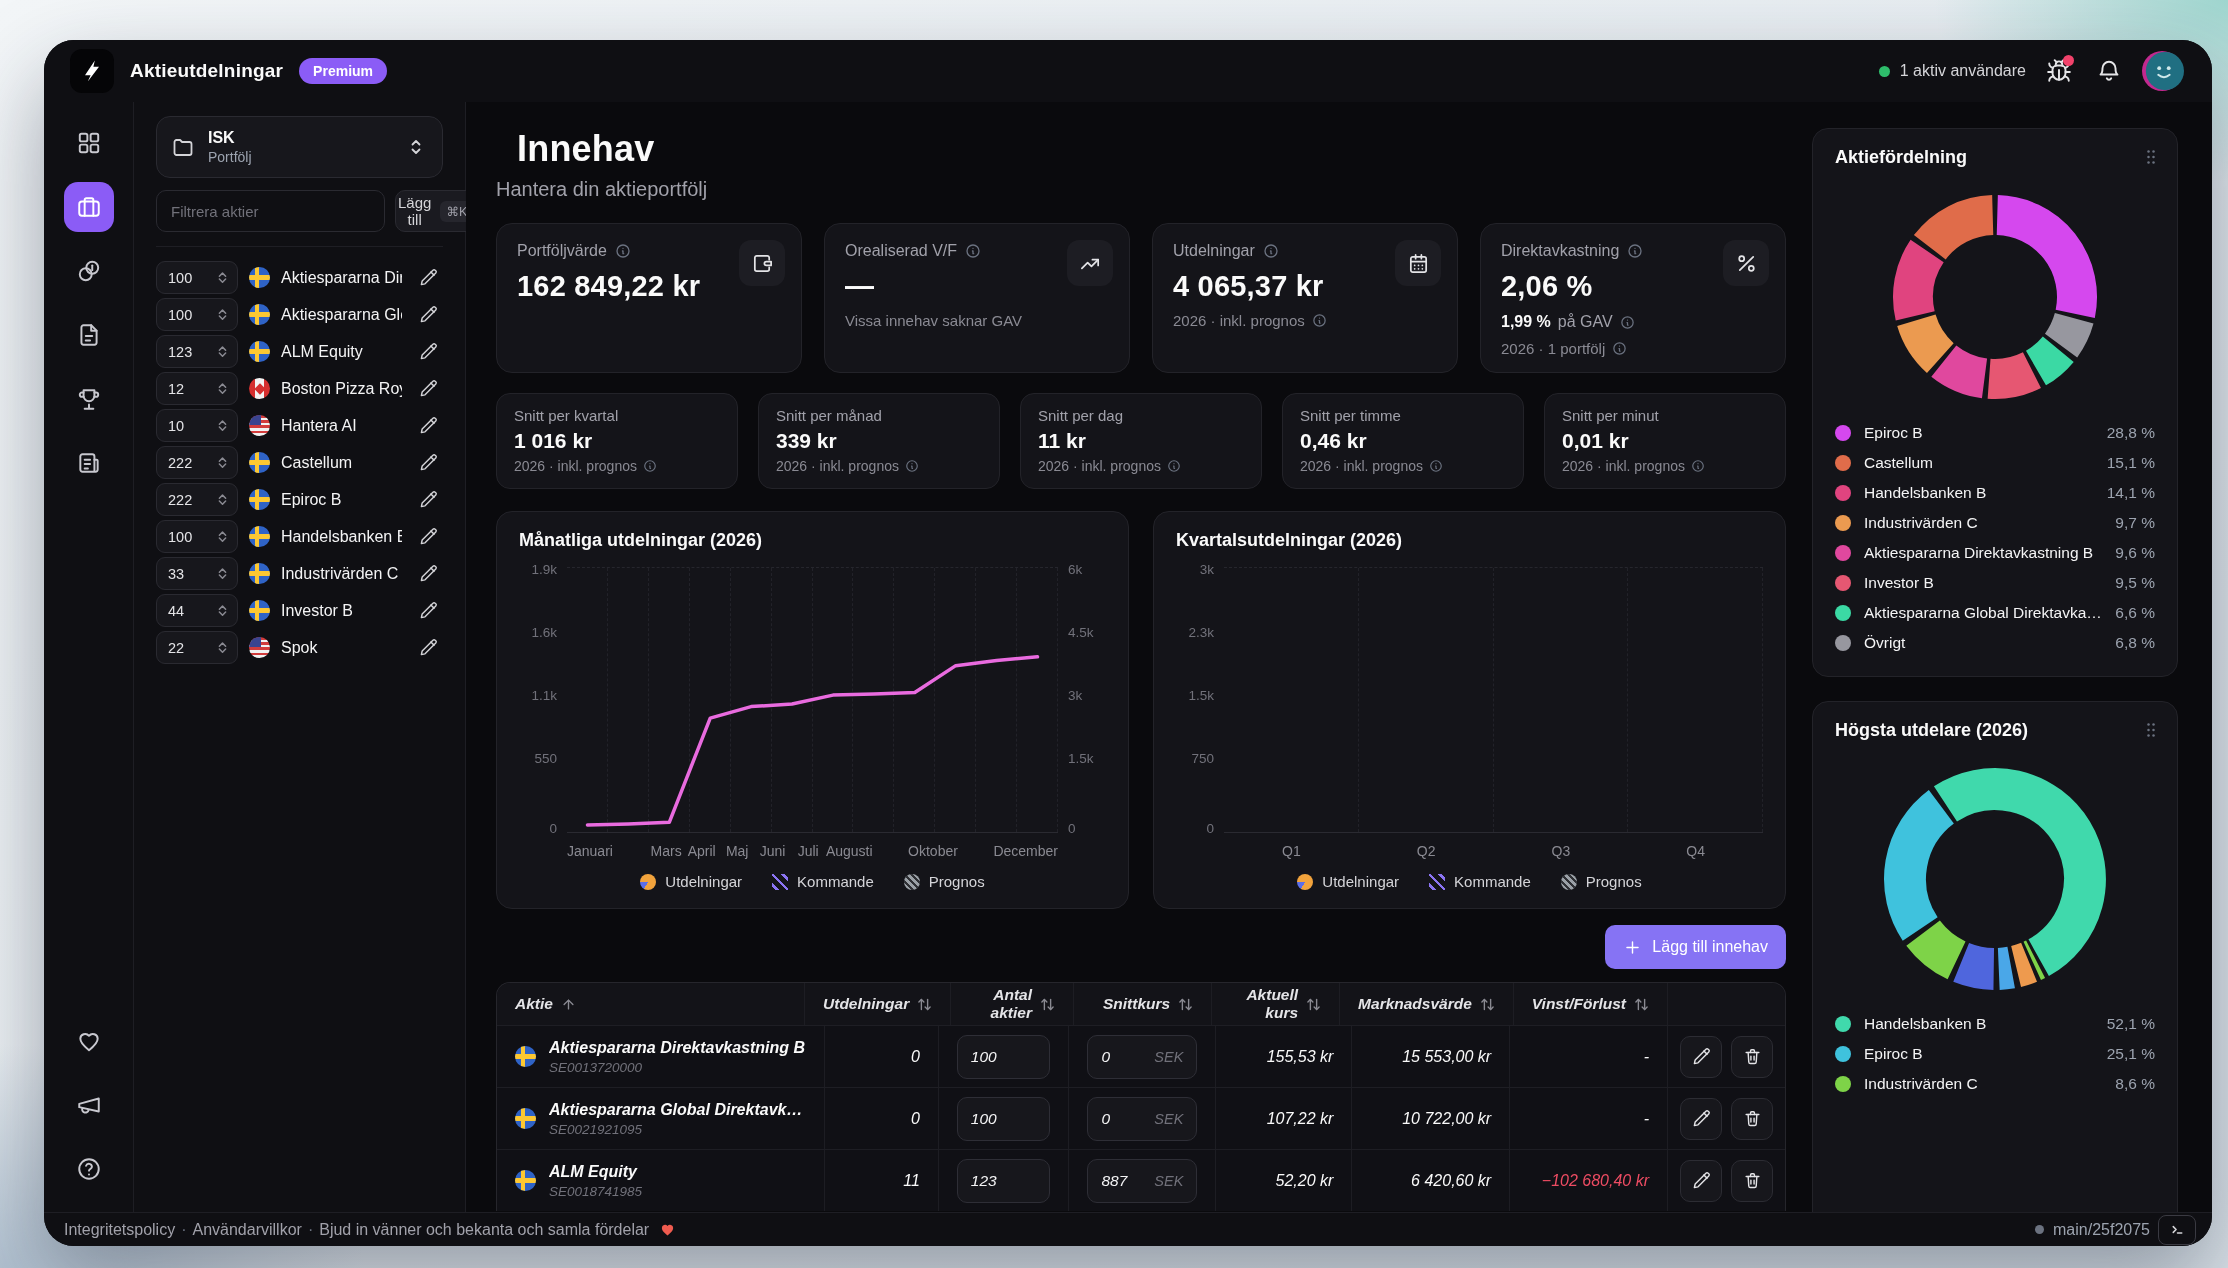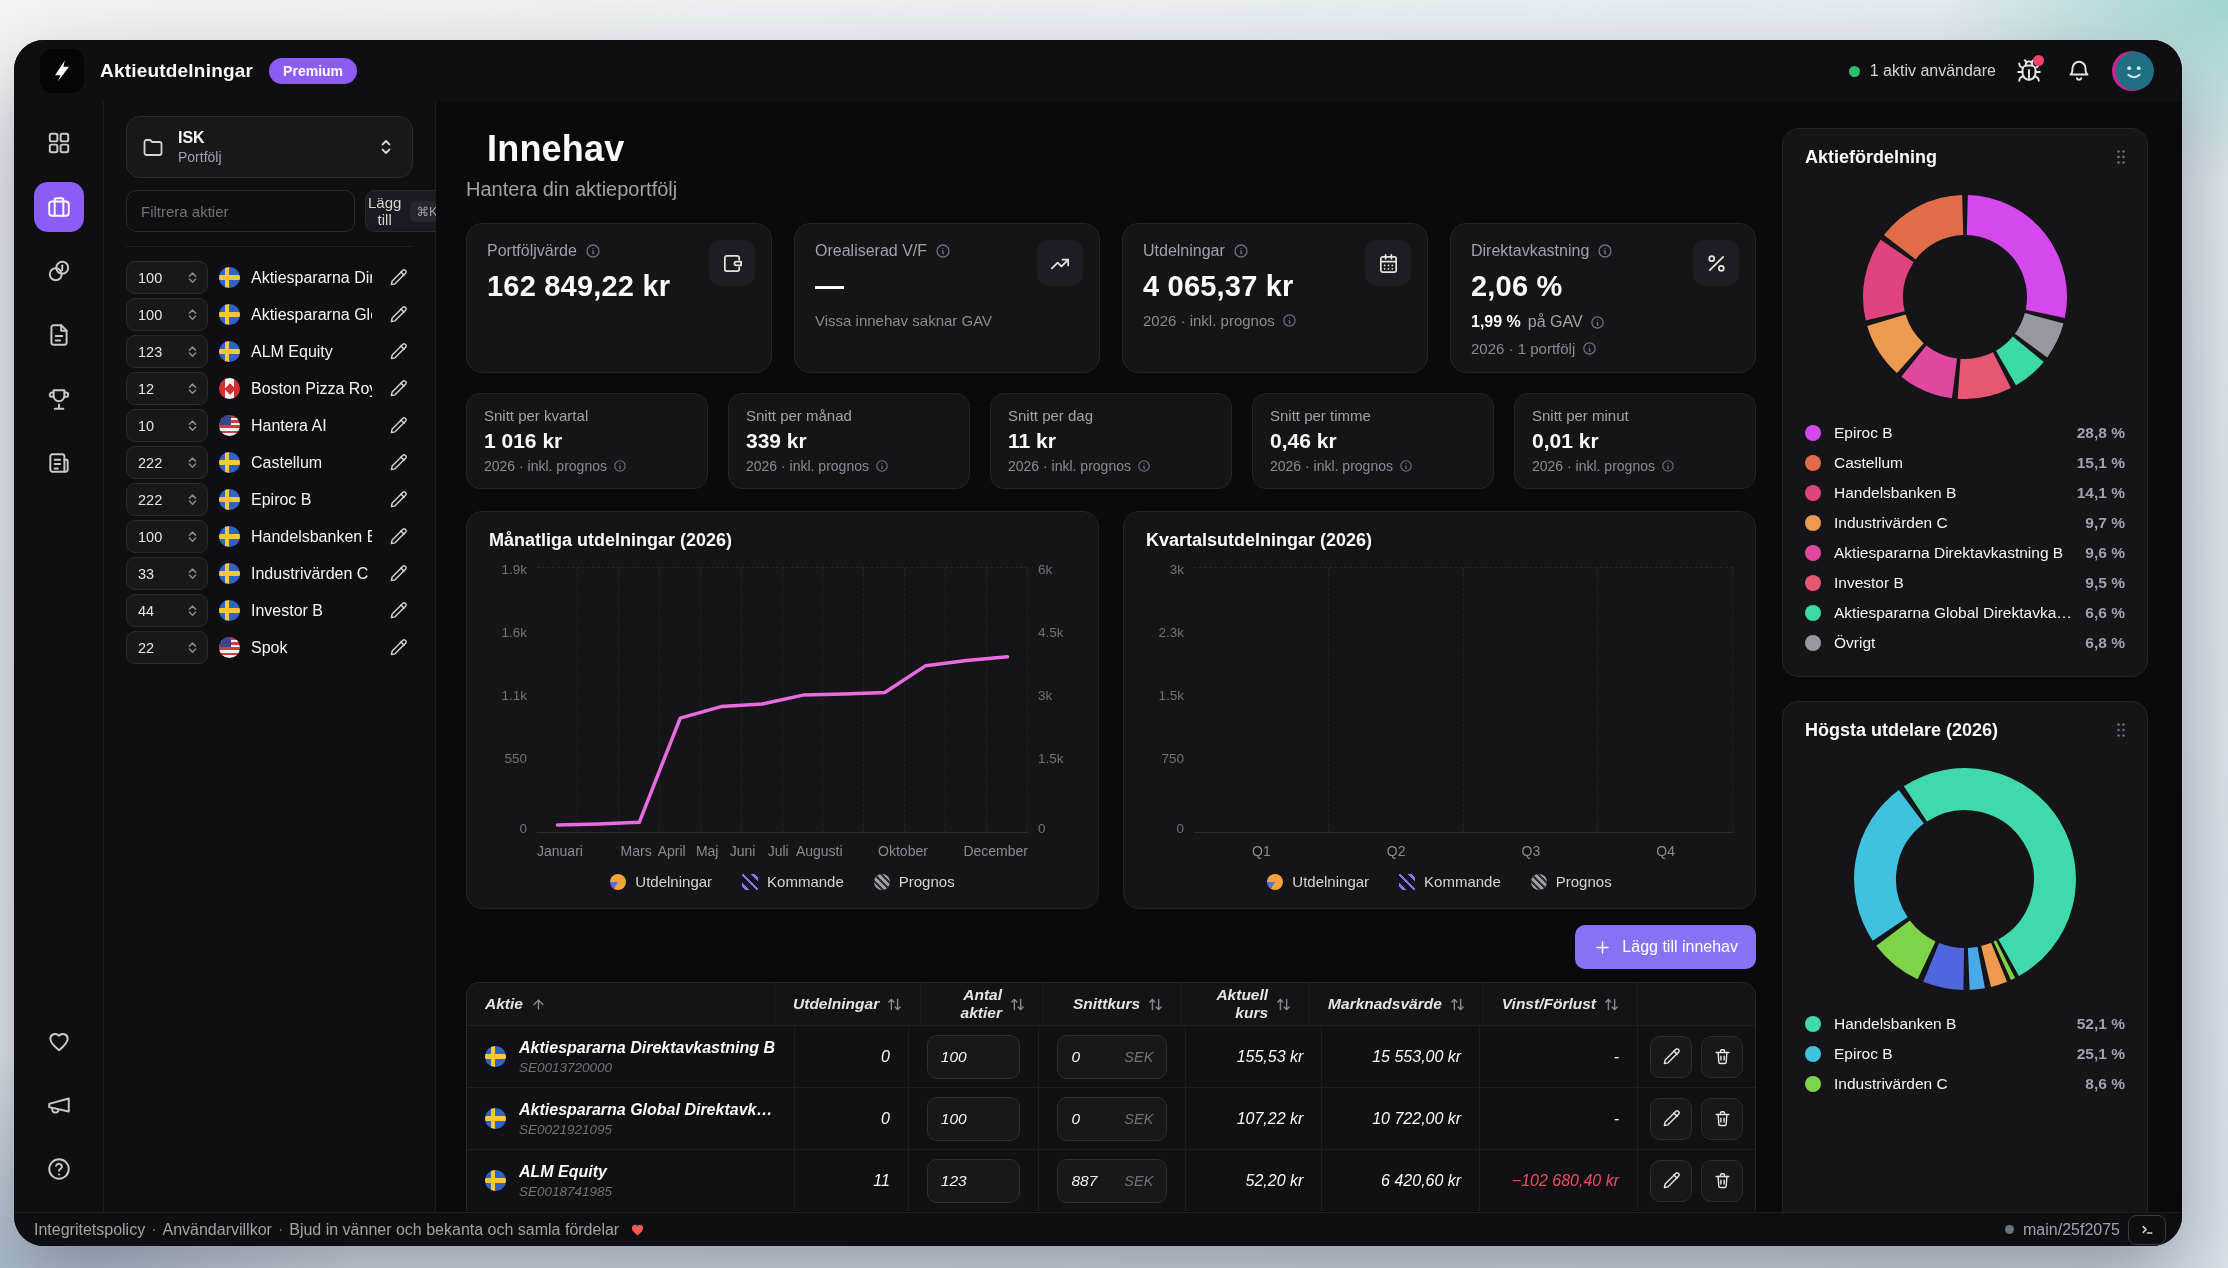--- a/index.html
+++ b/index.html
@@ -6,21 +6,21 @@
   html,body { width:2228px; height:1268px; overflow:hidden; }
   body {
     font-family:"Liberation Sans", sans-serif;
     background:
       radial-gradient(420px 260px at 100% 0%, #9fd6cf 0%, rgba(159,214,207,0) 70%),
       radial-gradient(520px 320px at 0% 100%, #b3c3d2 0%, rgba(179,195,210,0) 70%),
       linear-gradient(135deg,#f3f6f8 0%,#dee6ec 100%);
     color:#fafafa;
   }
   .window {
-    position:absolute; left:14px; top:40px; width:2168px; height:1206px;
+    position:absolute; left:44px; top:40px; width:2168px; height:1206px;
     background:#0f0f13; border-radius:30px; overflow:hidden;
     display:flex; flex-direction:column;
     box-shadow:0 40px 90px rgba(25,35,55,.4);
   }
   
   .topbar { height:62px; flex:0 0 62px; display:flex; align-items:center; gap:16px; padding:0 28px 0 26px; background:#0f0f13; }
   .logo { width:44px; height:44px; border-radius:12px; background:#050507; display:flex; align-items:center; justify-content:center; }
   .app-title { font-size:19px; font-weight:700; letter-spacing:.2px; }
   .badge { background:#8b5cf6; color:#fff; font-size:14px; font-weight:600; padding:5px 14px; border-radius:999px; }
   .topbar .spacer { flex:1; }
@@ -147,21 +147,21 @@
   
   .right { width:366px; flex:0 0 366px; display:flex; flex-direction:column; gap:24px; }
   .rpanel { padding:18px 22px; position:relative; }
   .rpanel-title { font-size:18px; font-weight:700; }
   .drag-dots { position:absolute; top:14px; right:12px; color:#6b7280; background:none; border:none; cursor:grab; width:28px; height:28px; display:flex; align-items:center; justify-content:center; }
   .drag-dots .ic { width:20px; height:20px; }
   .donut-wrap { display:flex; justify-content:center; padding:26px 0 18px; }
   .leg { display:flex; align-items:center; gap:13px; padding:6px 0; font-size:15.5px; }
   .leg .dot { width:16px; height:16px; border-radius:50%; flex:0 0 16px; }
   .leg .leg-label { flex:1; color:#f4f4f5; white-space:nowrap; overflow:hidden; text-overflow:ellipsis; }
-  .leg .leg-pct { color:#9ca3af; white-space:nowrap;font-weight:bold; }
+  .leg .leg-pct { color:#9ca3af; white-space:nowrap; }
   .rpanel-tall { min-height:580px; }
   
   .footer { height:34px; flex:0 0 34px; border-top:1px solid #1e1e24; display:flex; align-items:center; padding:0 16px 0 20px; font-size:16px; color:#a1a1aa; gap:8px; background:#0f0f13; }
   .footer a { color:#a1a1aa; text-decoration:none; cursor:pointer; }
   .heart-ic { width:17px; height:17px; color:#ef5b4f; margin-left:2px; }
   .footer .spacer { flex:1; }
   .ver { display:flex; align-items:center; gap:9px; color:#9ca3af; }
   .ver .dot { width:9px; height:9px; border-radius:50%; background:#6b7280; }
   .term-btn { width:38px; height:30px; border:1.5px solid #3a3a42; background:none; border-radius:8px; color:#d4d4d8; display:flex; align-items:center; justify-content:center; cursor:pointer; }
   .term-btn .ic { width:17px; height:17px; }

